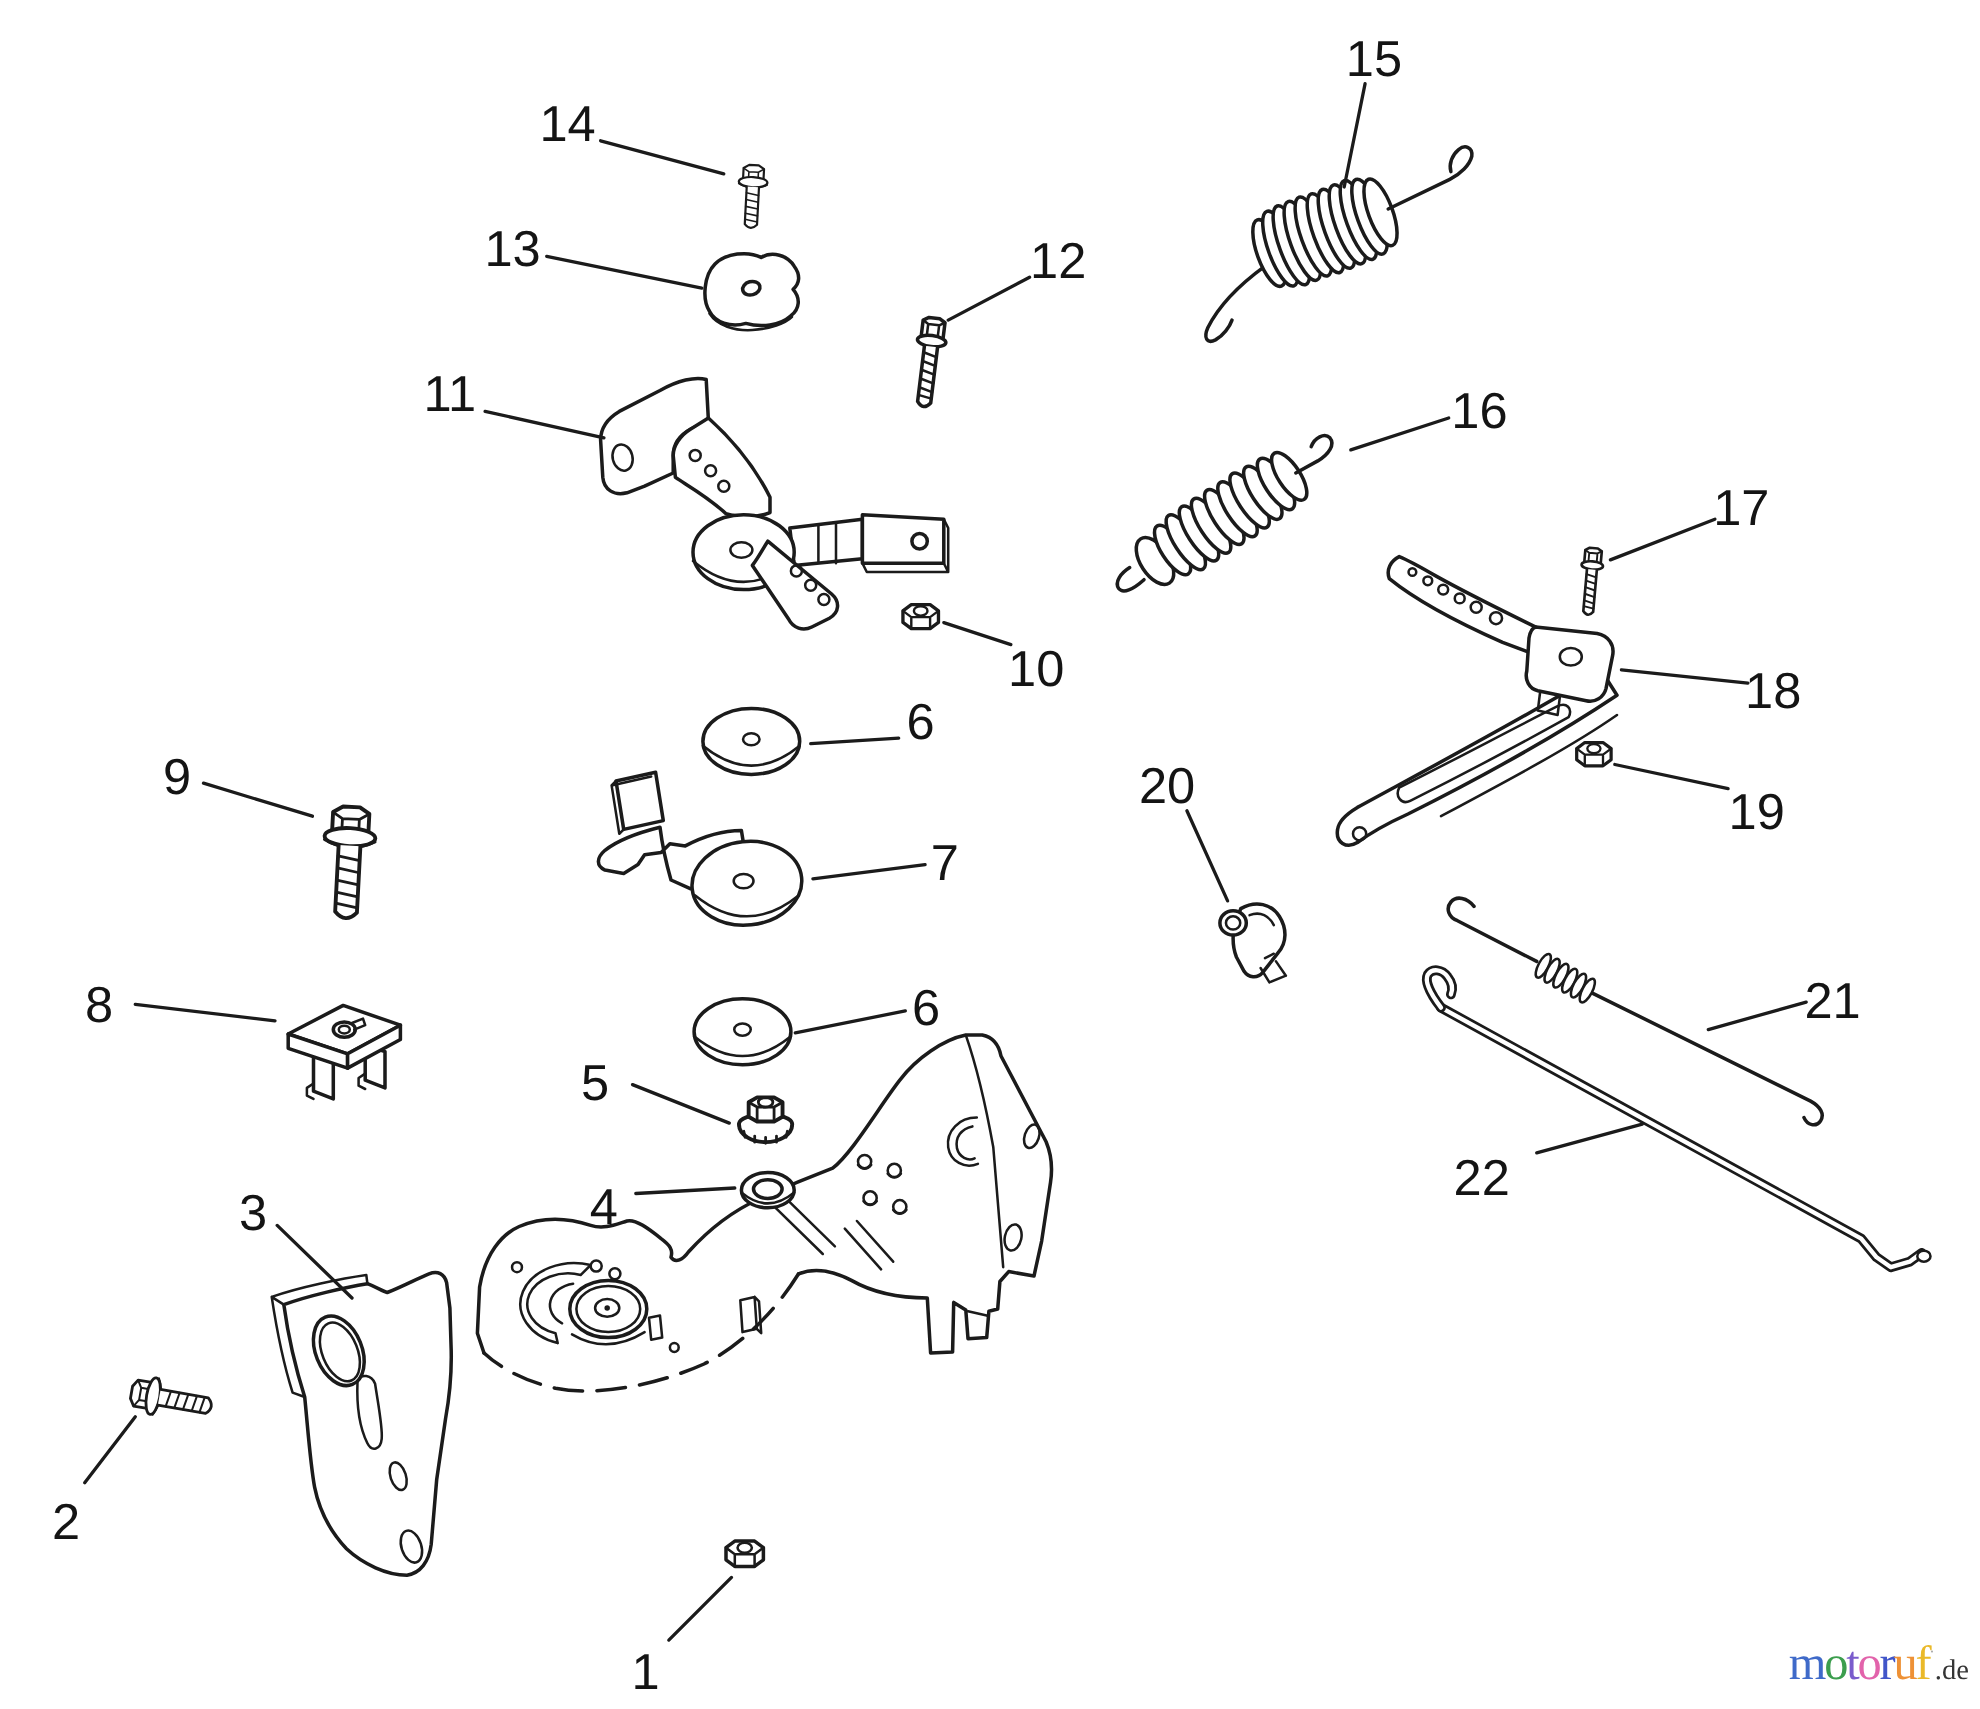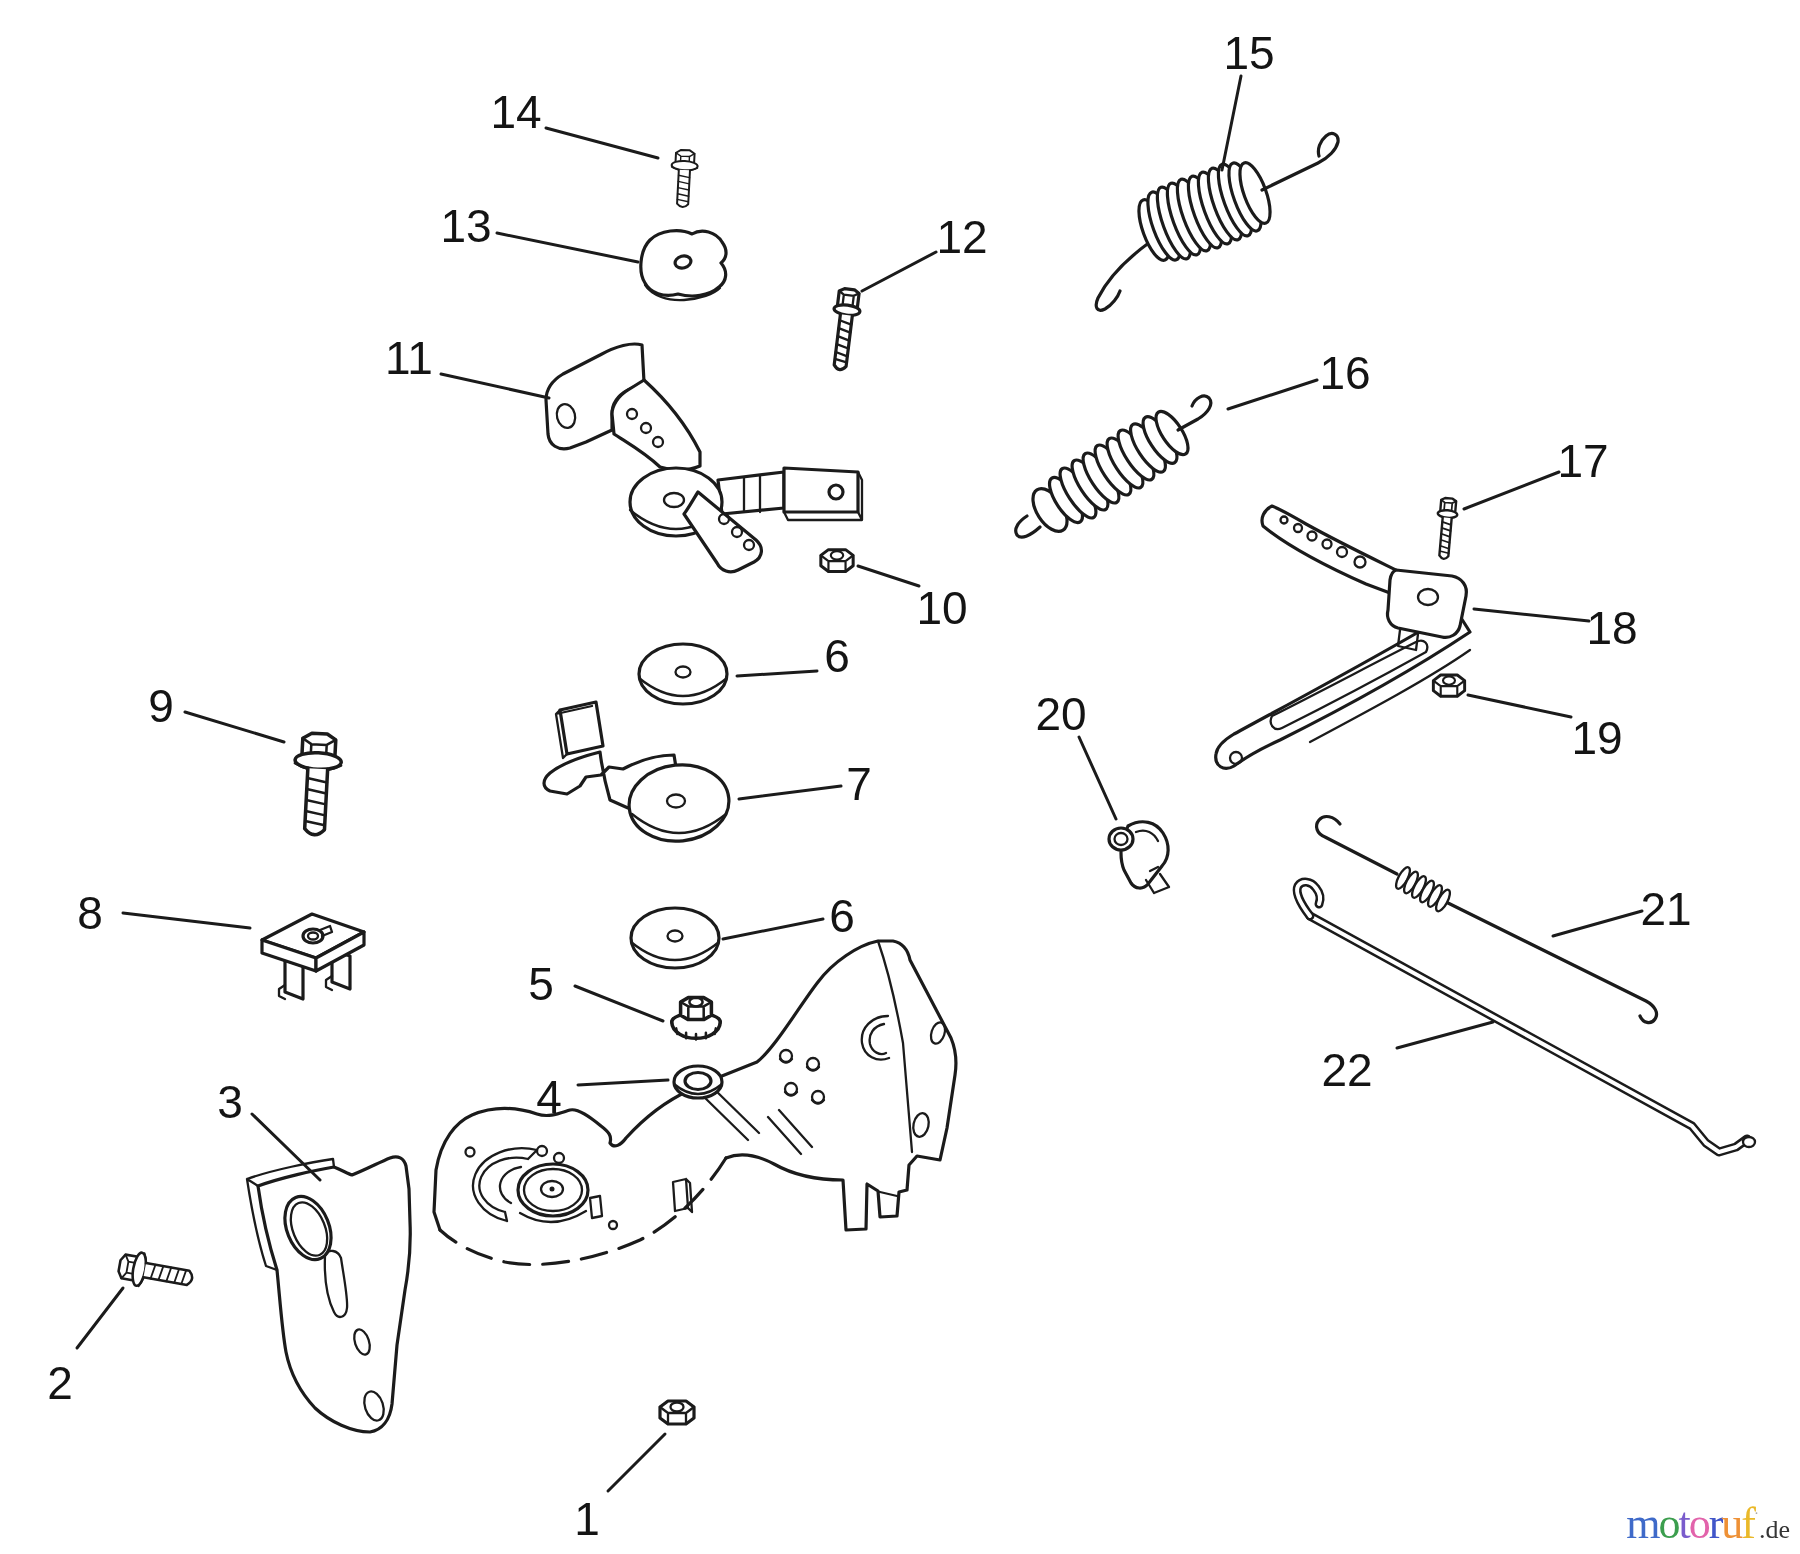--- a/index.html
+++ b/index.html
@@ -6,21 +6,21 @@
   .canvas{position:relative;width:1800px;height:1554px;background:#ffffff;overflow:hidden;
           font-family:"Liberation Sans",sans-serif;}
   svg{position:absolute;left:0;top:0;}
   svg .ln{fill:none;stroke:#1b1b1b;stroke-width:3.2;stroke-linecap:round;stroke-linejoin:round;}
   svg .fw{fill:#ffffff;stroke:#1b1b1b;stroke-width:3.2;stroke-linecap:round;stroke-linejoin:round;}
   svg .thin{stroke-width:2.3;}
   svg .dash{stroke-dasharray:26 13;}
   svg .leader{fill:none;stroke:#1b1b1b;stroke-width:3;stroke-linecap:round;}
   svg text.callout{font-family:"Liberation Sans",sans-serif;font-size:46px;fill:#141414;
                    text-anchor:middle;dominant-baseline:central;}
-  .watermark{position:absolute;right:10px;bottom:8px;font-family:"Liberation Serif",serif;
+  .watermark{position:absolute;right:10px;bottom:20px;font-family:"Liberation Serif",serif;
              font-size:44px;letter-spacing:-2px;line-height:1;white-space:nowrap;}
   .watermark .suffix{font-size:26px;letter-spacing:0;}
   .watermark .mark{font-size:15px;vertical-align:20px;letter-spacing:0;}
 </style>
 </head>
 <body>
 
 <div class="canvas">
 <svg width="1800" height="1554" viewBox="0 0 1800 1554">
 

